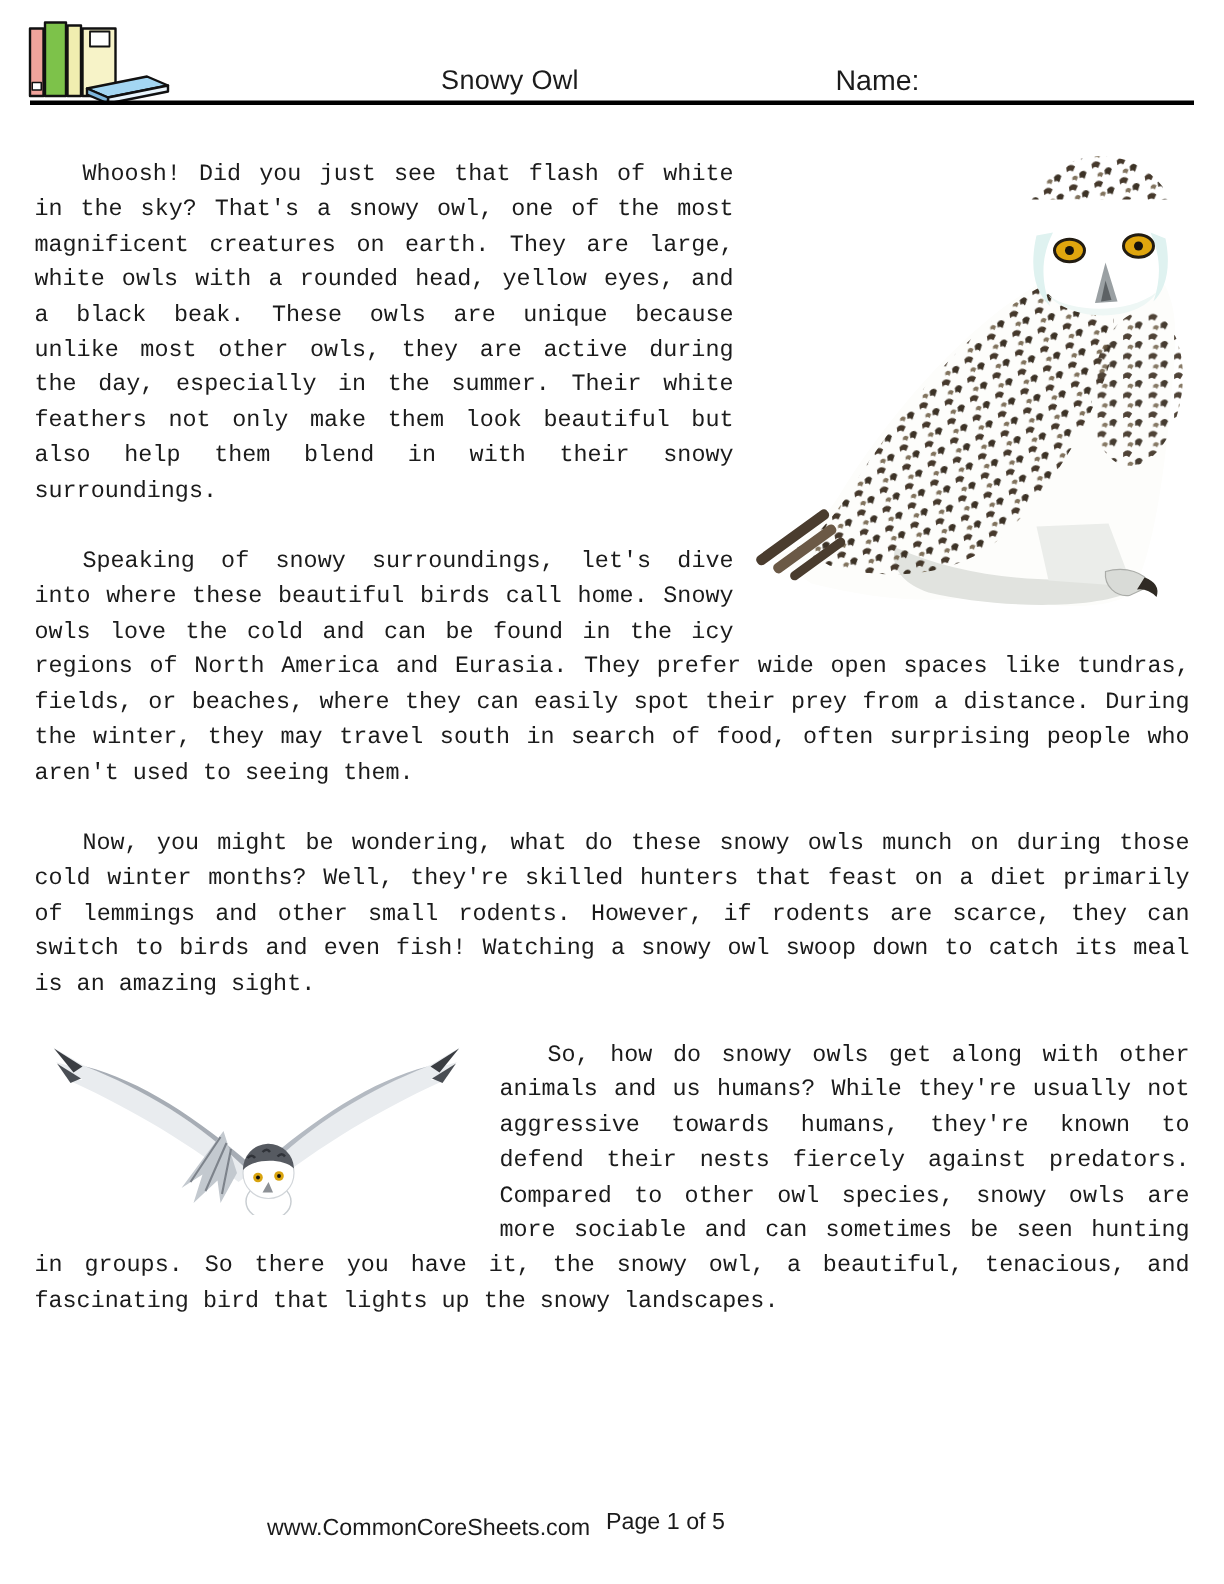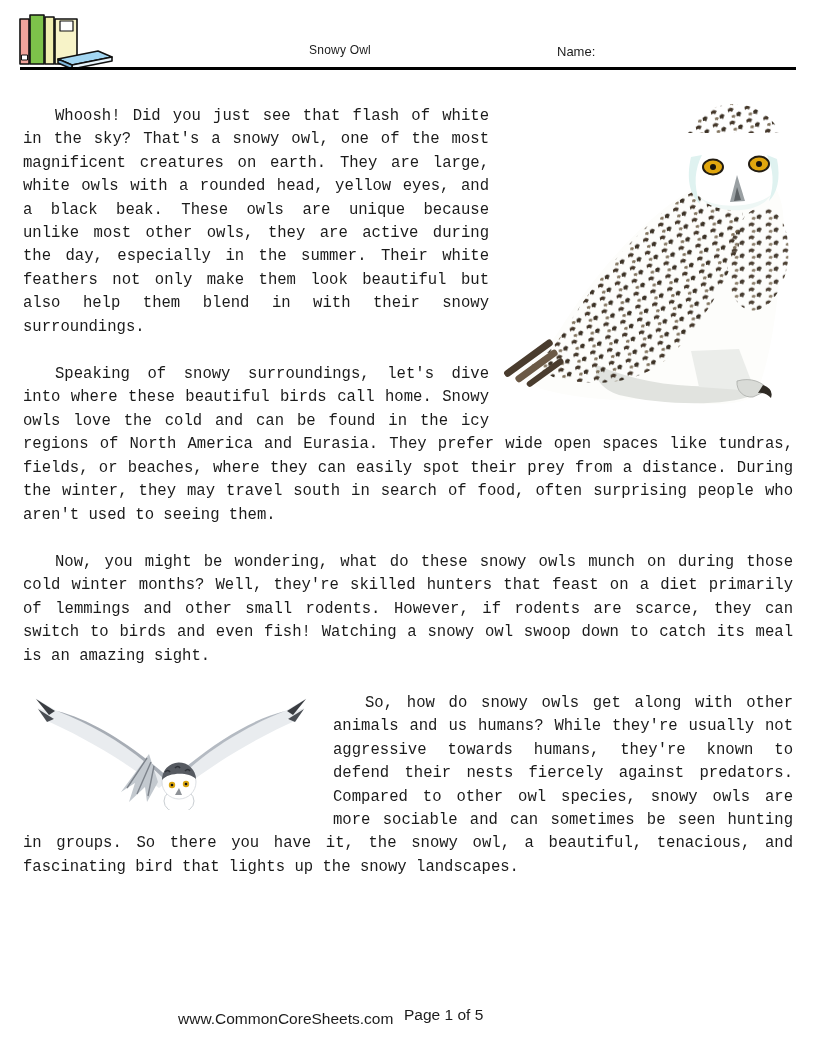--- a/index.html
+++ b/index.html
@@ -1,22 +1,22 @@
 <!DOCTYPE html>
 <html><head>
 <meta charset="utf-8">
 <style>
   html,body{margin:0;padding:0;background:#fff;}
   .page{position:relative;width:816px;height:1056px;background:#ffffff;overflow:hidden;
         font-family:"Liberation Sans",sans-serif;color:#1b1b1b;}
   
   .logo{position:absolute;left:18px;top:12px;width:96px;height:60px;}
   .title{position:absolute;left:240px;top:43px;width:200px;text-align:center;
-         font-size:12px;letter-spacing:.2px;}
-  .name-label{position:absolute;left:557px;top:44px;font-size:13px;}
+         font-size:18px;letter-spacing:.2px;}
+  .name-label{position:absolute;left:557px;top:44px;font-size:19px;}
   .rule{position:absolute;left:20px;top:67px;width:776px;height:3px;background:#000;}
   
   .content{position:absolute;left:23px;right:23px;top:105px;font-family:Liberation Mono, monospace;}
   .content p{margin:0 0 24px 0;text-align:justify;text-indent:32px;
              font-size:15.6px;line-height:23.4px;}
   .owl-sit{float:right;width:306px;height:322px;margin:-6px -14px 6px 12px;}
   .owl-sit svg{display:block;width:306px;height:322px;}
   .owl-fly{float:left;width:300px;height:114px;margin:0 12px 4px -2px;}
   .owl-fly svg{display:block;width:300px;height:126px;margin-top:-8px;}
   

